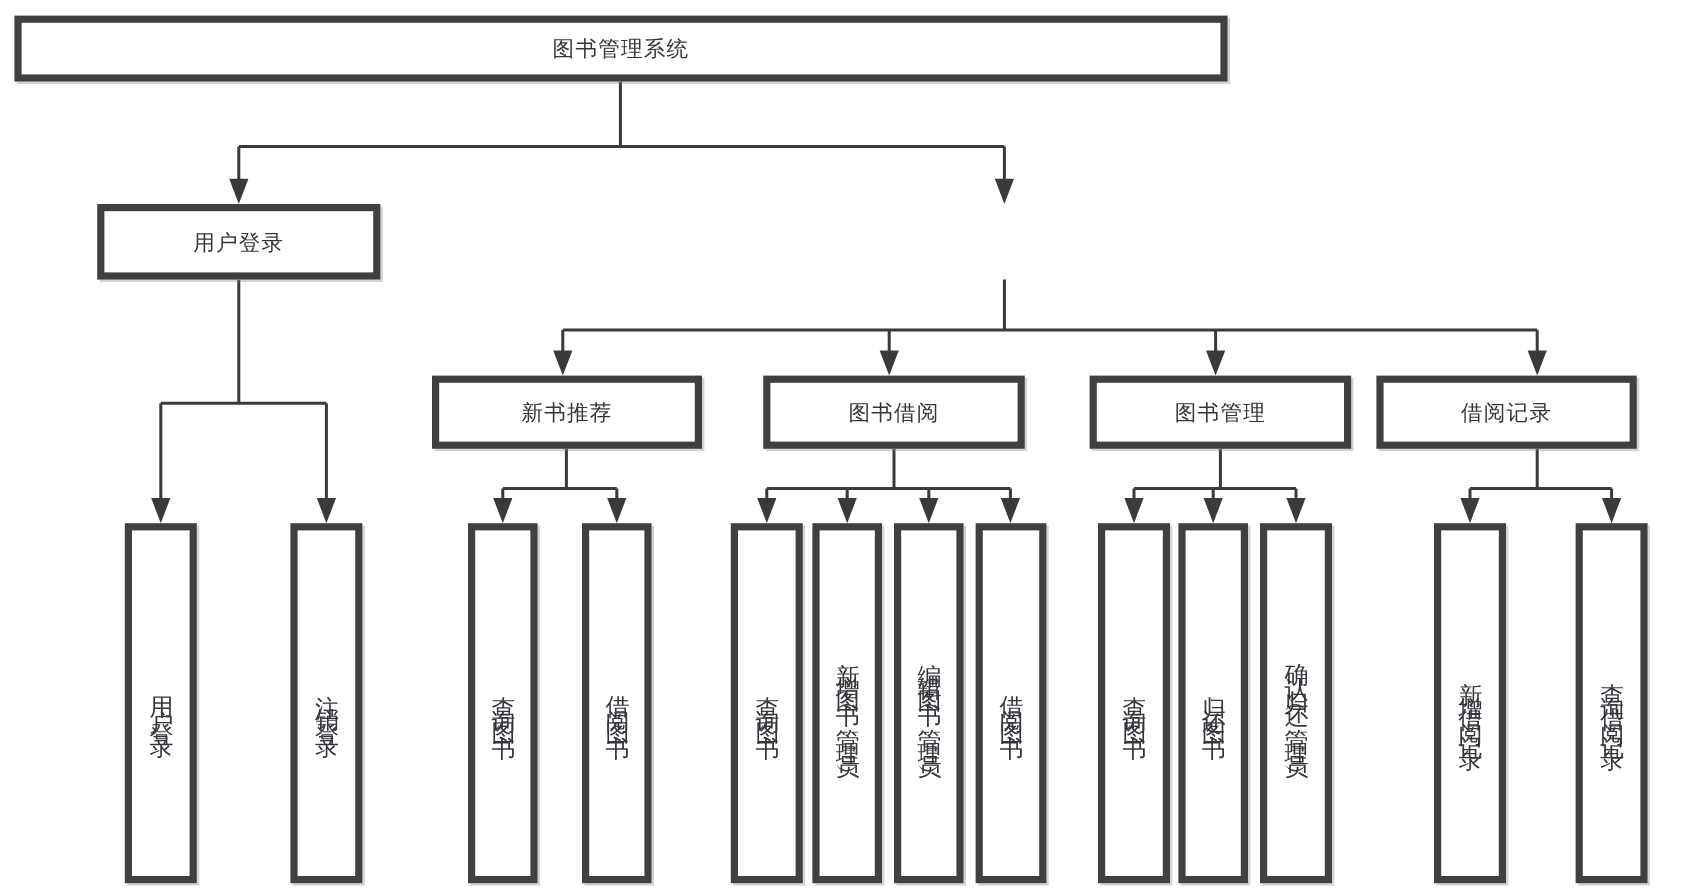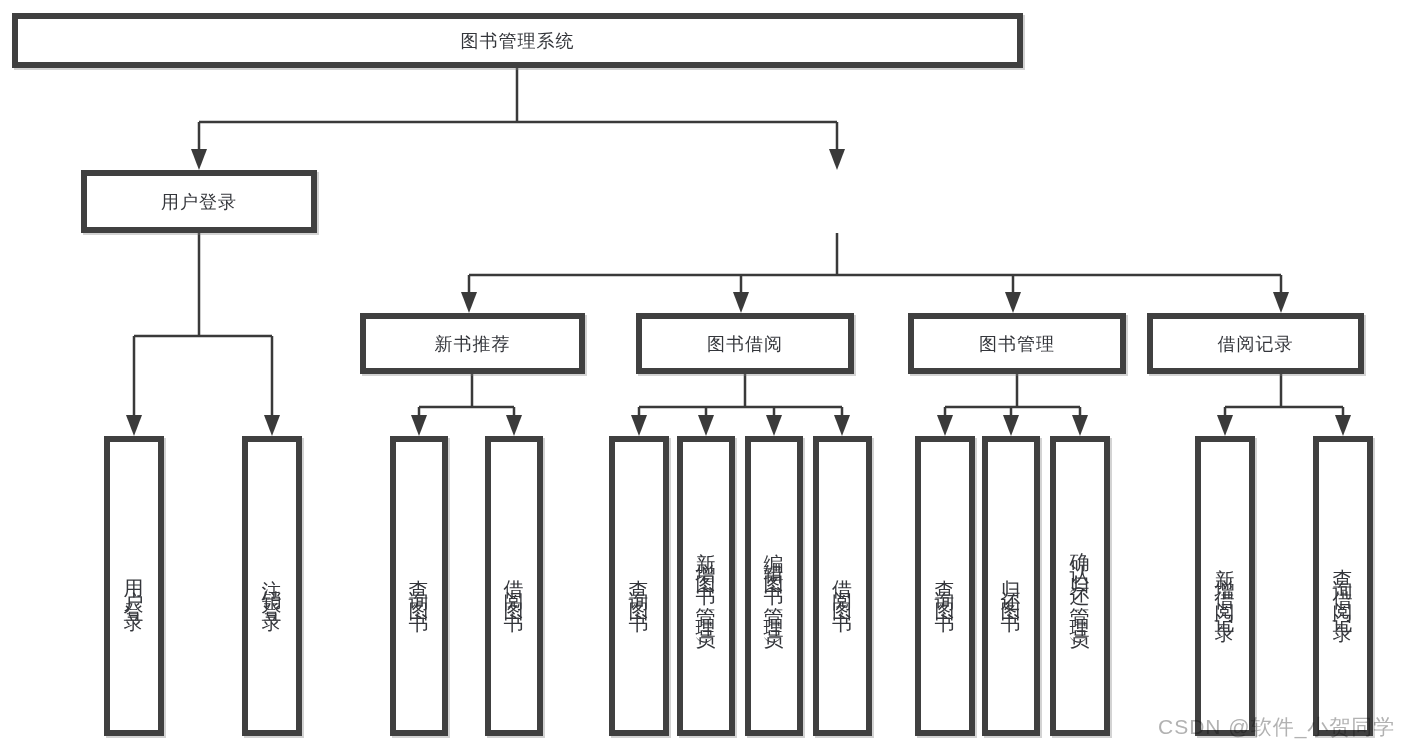--- a/index.html
+++ b/index.html
@@ -128,15 +128,14 @@
     <span class="lbl">确认归还（管理员）</span>
   </div>
 
   <div class="box leaf" style="left:1195px;top:436px;width:60px;height:300px">
     <span class="lbl">新增借阅记录</span>
   </div>
   <div class="box leaf" style="left:1313px;top:436px;width:60px;height:300px">
     <span class="lbl">查询借阅记录</span>
   </div>
 
-  <div class="watermark">CSDN @软件_小贺同学</div>
 
 </div>
 
 </body></html>

